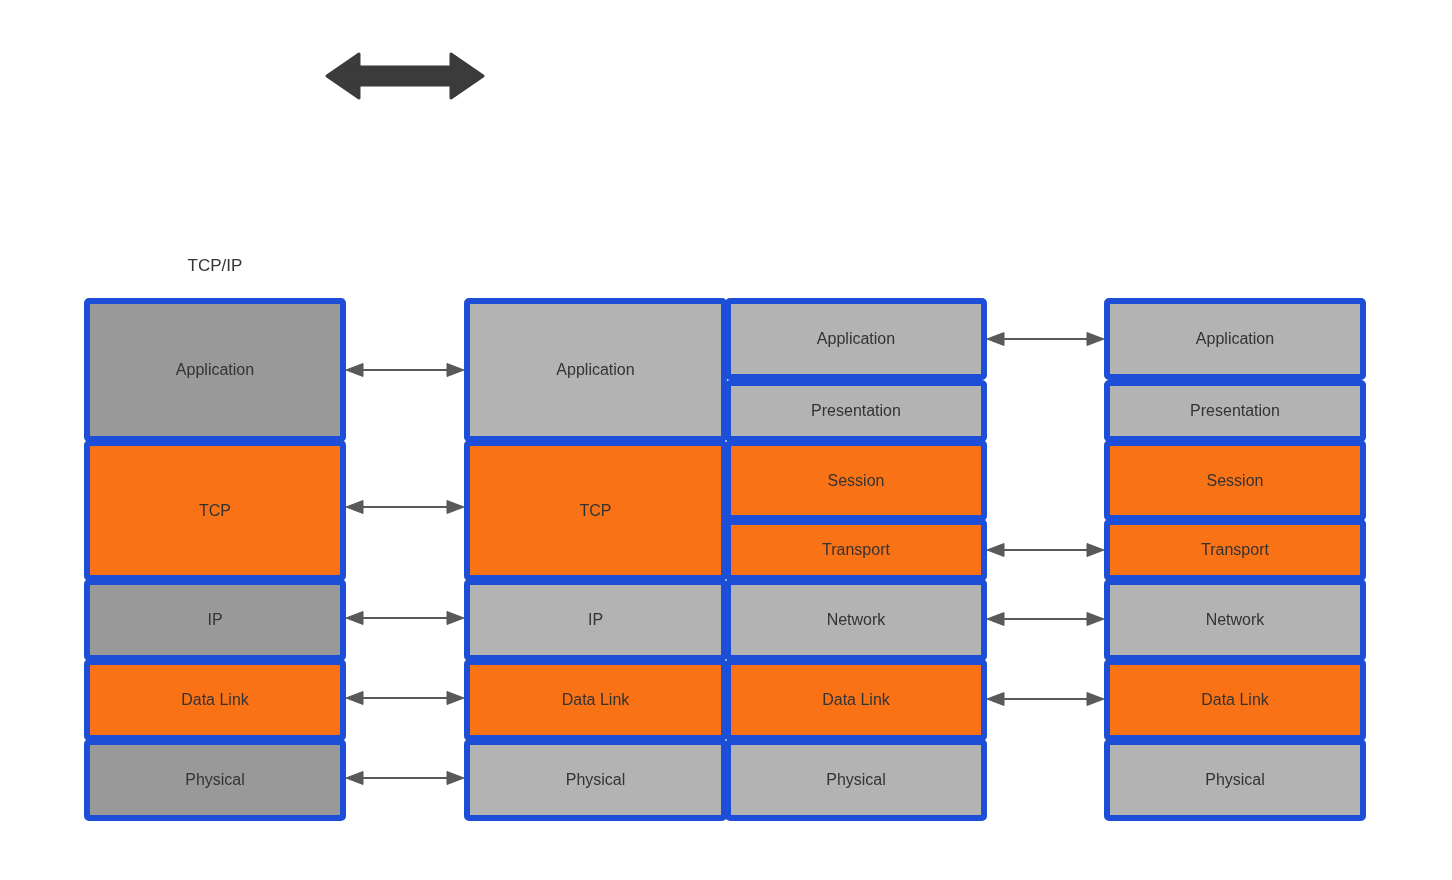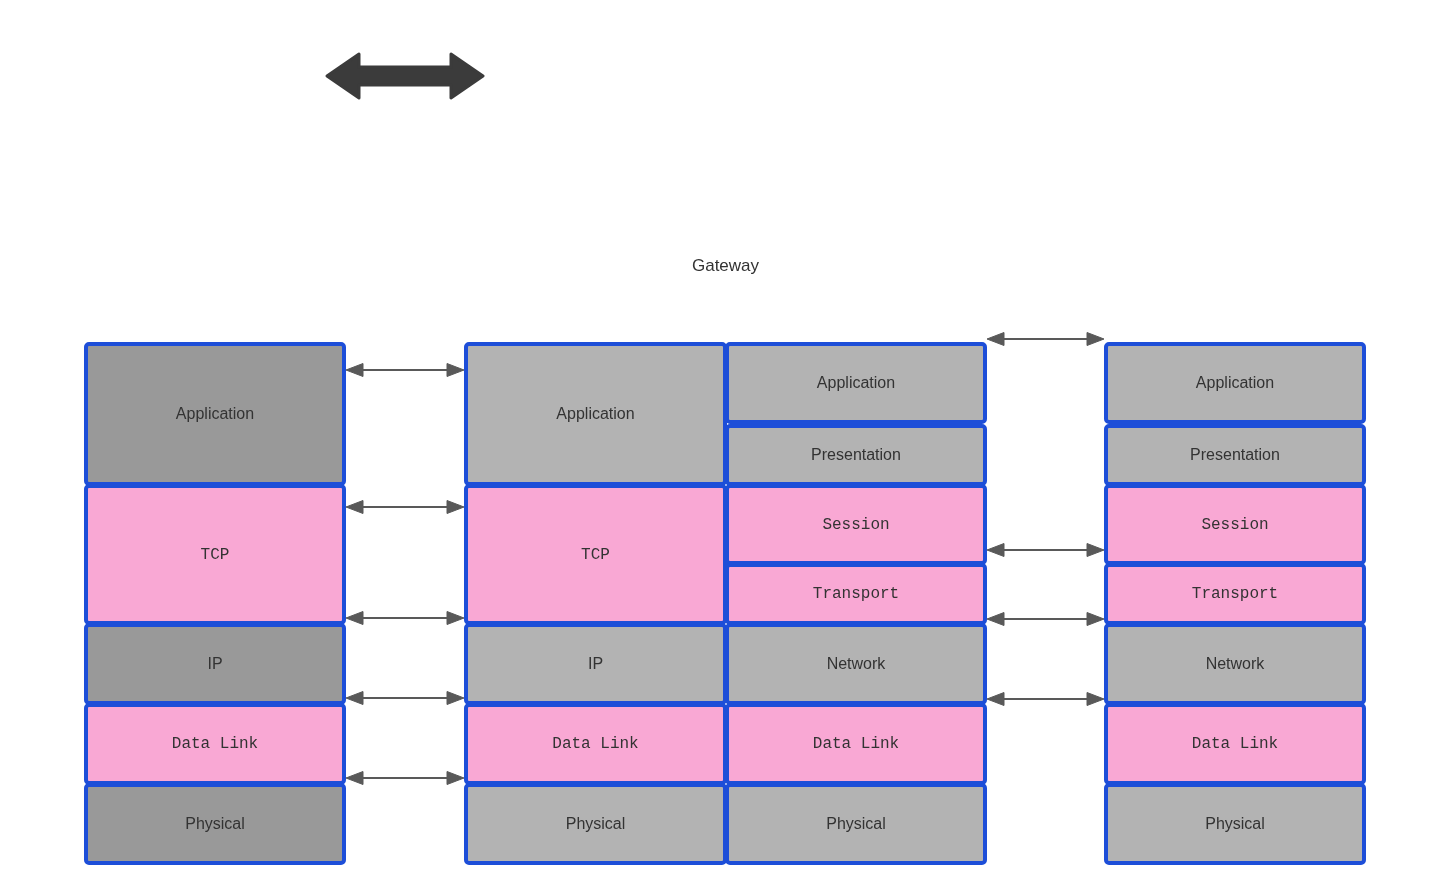--- a/index.html
+++ b/index.html
@@ -33,54 +33,53 @@
     text-align: center;
     font-size: 17px;
     line-height: 20px;
     color: #333333;
     white-space: nowrap;
   }
   
   .layer-box {
     position: absolute;
     box-sizing: border-box;
-    border: 4px solid #1d4ed8;
+    border: 6px solid #1d4ed8;
     border-radius: 5px;
     display: flex;
     align-items: center;
     justify-content: center;
     font-size: 16px;
     color: #333333;
     text-align: center;
     background: #ffffff;
-    margin-top: 44px;
   }
   .fill-dark  { background: #999999; }
   .fill-light { background: #b3b3b3; }
-  .fill-white { background: #f9a8d4; font-family: Liberation Mono, monospace; }
+  .fill-white { background: #f97316; }
 
   
   .connector {
     position: absolute;
     height: 18px;
   }
   .connector svg { display: block; overflow: visible; }
 </style>
 </head>
 <body>
 
 <div id="canvas">
 
   <div class="block-arrow">
     <svg width="160" height="52" viewBox="0 0 160 52" xmlns="http://www.w3.org/2000/svg">
       <path d="M2 26 L34 4 L34 17 L126 17 L126 4 L158 26 L126 48 L126 35 L34 35 L34 48 Z" fill="#3b3b3b" stroke="#3b3b3b" stroke-width="3" stroke-linejoin="round"></path>
     </svg>
   </div>
 
-  <div class="col-header" style="left:464px; top:256px; width:523px;">Gateway</div>
+  <div class="col-header" style="left:84px; top:256px; width:262px;">TCP/IP</div>
 
   <div class="layer-box fill-dark" style="left:84px; top:298px; width:262px; height:144px;">Application</div>
   <div class="layer-box fill-white" style="left:84px; top:440px; width:262px; height:141px;">TCP</div>
   <div class="layer-box fill-dark" style="left:84px; top:579px; width:262px; height:82px;">IP</div>
   <div class="layer-box fill-white" style="left:84px; top:659px; width:262px; height:82px;">Data Link</div>
   <div class="layer-box fill-dark" style="left:84px; top:739px; width:262px; height:82px;">Physical</div>
 
   <div class="layer-box fill-light" style="left:464px; top:298px; width:263px; height:144px;">Application</div>
   <div class="layer-box fill-white" style="left:464px; top:440px; width:263px; height:141px;">TCP</div>
   <div class="layer-box fill-light" style="left:464px; top:579px; width:263px; height:82px;">IP</div>

